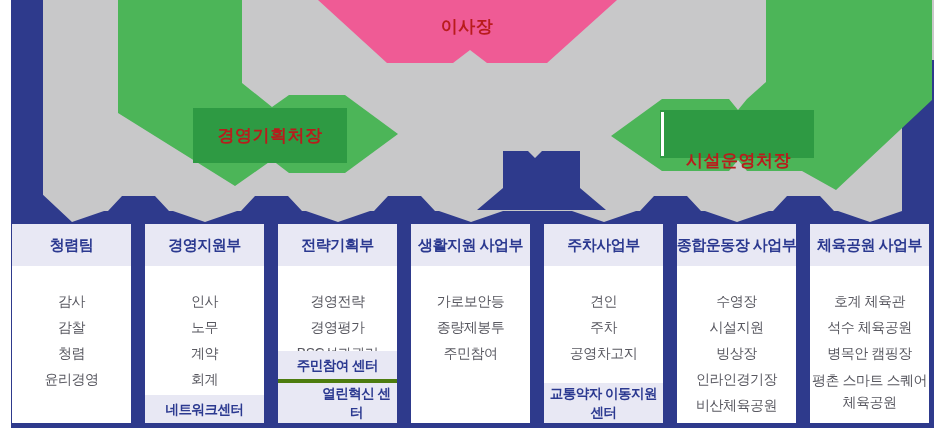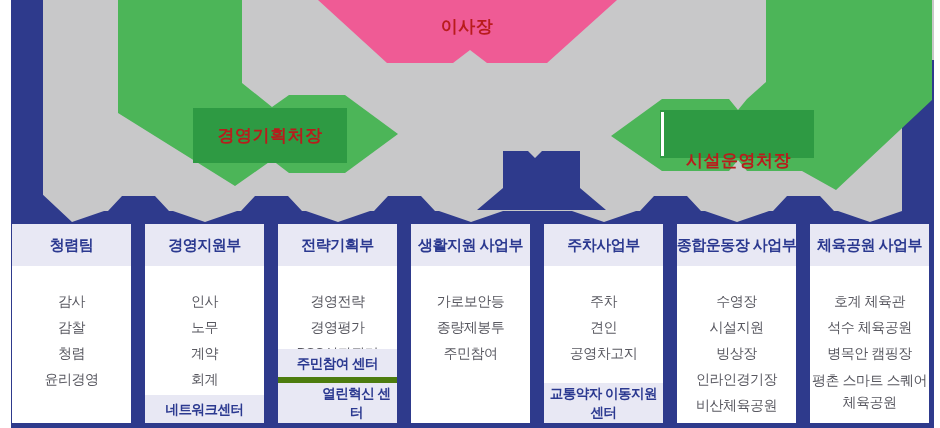--- a/index.html
+++ b/index.html
@@ -38,21 +38,21 @@
     font-size:14px;color:#585860;letter-spacing:-0.5px;overflow:hidden;
   }
   .dept-item{line-height:26px;}
   .dept-item.wrap{line-height:22px;padding-top:3px;}
   .dept-footer{margin-top:auto;flex:none;display:flex;flex-direction:column;}
   .center-row{
     background:#e8e8f4;color:#2b3990;font-weight:bold;font-size:13.5px;
     letter-spacing:-0.5px;text-align:center;display:flex;align-items:center;
     justify-content:center;min-height:26px;padding:1px 2px;line-height:19px;
   }
-  .center-row + .center-row{border-top:6px solid #4d7c0f;padding-left:40px;}
+  .center-row + .center-row{border-top:4px solid #4d7c0f;padding-left:40px;}
 </style>
 </head>
 <body>
 
 <div class="stage">
 
   <svg class="backdrop" width="940" height="428" viewBox="0 0 940 428">
 
     <rect x="11" y="0" width="923" height="224" fill="#c8c8c9"></rect>
 
@@ -134,22 +134,22 @@
           <div class="dept-item">가로보안등</div>
           <div class="dept-item">종량제봉투</div>
           <div class="dept-item">주민참여</div>
         </div>
     <div class="dept-footer"></div>
   </div>
 
   <div class="dept-card">
     <div class="dept-header">주차사업부</div>
     <div class="dept-body">
+          <div class="dept-item">견인</div>
           <div class="dept-item">주차</div>
-          <div class="dept-item">견인</div>
           <div class="dept-item">공영차고지</div>
         </div>
     <div class="dept-footer">
           <div class="center-row">교통약자 이동지원 센터</div>
         </div>
   </div>
 
   <div class="dept-card">
     <div class="dept-header">종합운동장 사업부</div>
     <div class="dept-body">

